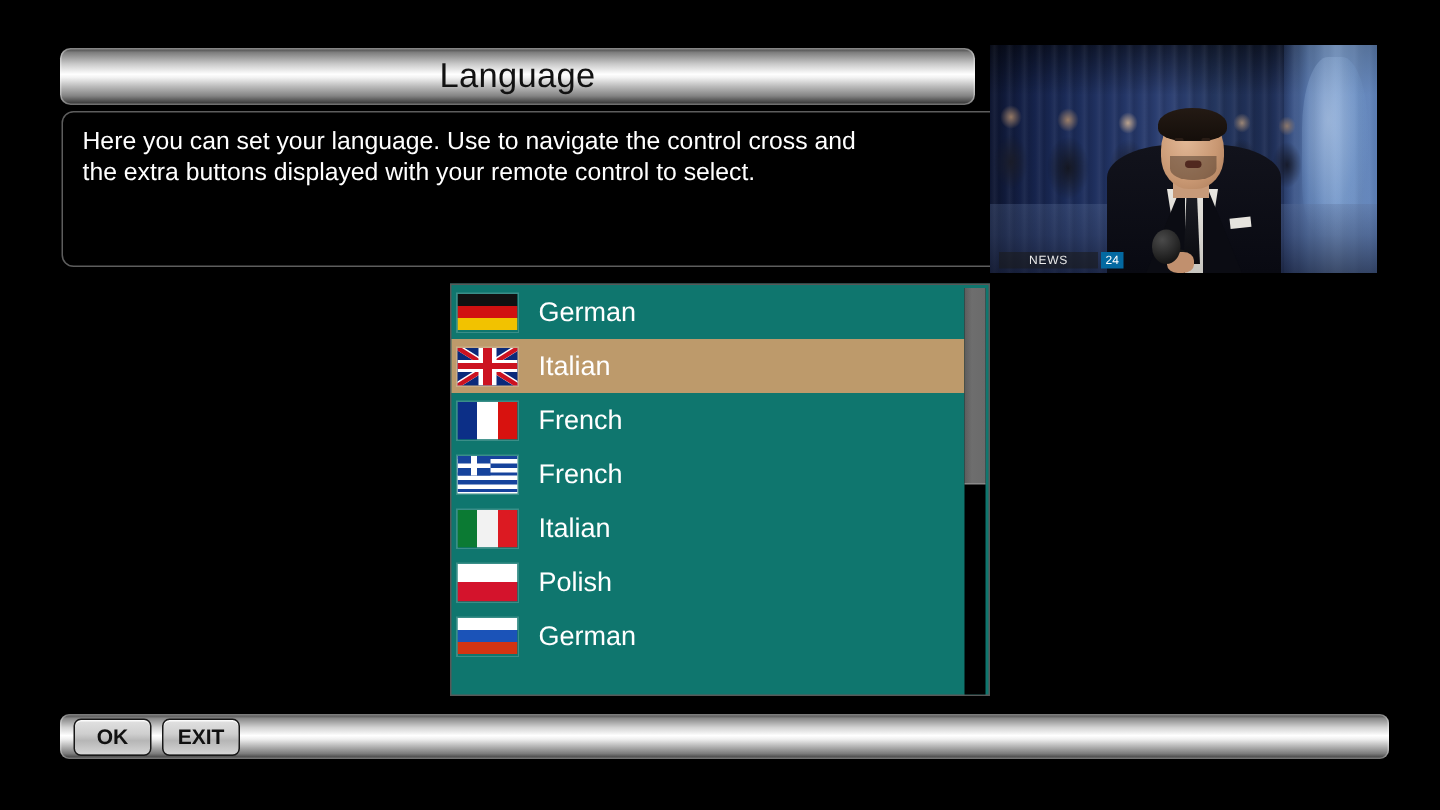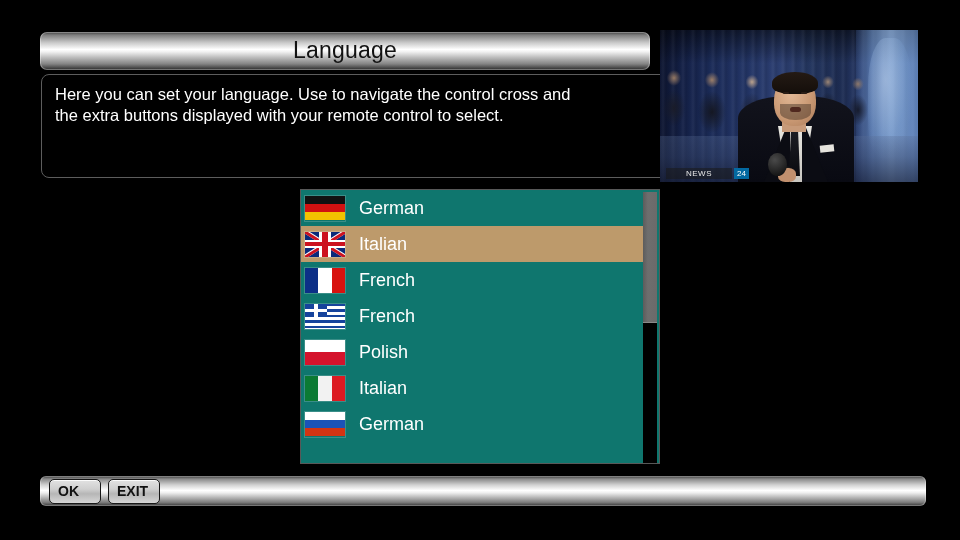--- a/index.html
+++ b/index.html
@@ -357,21 +357,21 @@
   .sk-button {
     height: 23px;
     min-width: 34px;
     padding: 0 8px;
     border: 1px solid #171717;
     border-radius: 5px;
     background: linear-gradient(to bottom,
         #e2e2e2 0%, #cfcfcf 40%, #b6b6b6 60%, #d6d6d6 100%);
     display: flex;
     align-items: center;
-    justify-content: flex-start;
+    justify-content: center;
     box-shadow: inset 0 1px 0 rgba(255,255,255,0.85);
   }
   .sk-button span {
     font-size: 14px;
     font-weight: bold;
     color: #111111;
     line-height: 1;
   }
 </style>
 </head>
@@ -461,34 +461,34 @@
           <i class="gr-s gr-s4"></i>
             <i class="gr-s gr-s5"></i>
           <i class="gr-canton"></i>
             <i class="gr-cv"></i>
             <i class="gr-ch"></i>
         </span>
         <span class="lang-label">French</span>
       </div>
 
       <div class="lang-row">
+        <span class="flag flag-it">
+            <i></i>
+            <i></i>
+            <i></i>
+          </span>
+        <span class="lang-label">Italian</span>
+      </div>
+
+      <div class="lang-row">
         <span class="flag flag-pl">
             <i></i>
             <i></i>
           </span>
         <span class="lang-label">Polish</span>
-      </div>
-
-      <div class="lang-row">
-        <span class="flag flag-it">
-            <i></i>
-            <i></i>
-            <i></i>
-          </span>
-        <span class="lang-label">Italian</span>
       </div>
 
       <div class="lang-row">
         <span class="flag flag-ru">
             <i></i>
             <i></i>
             <i></i>
           </span>
         <span class="lang-label">German</span>
       </div>

